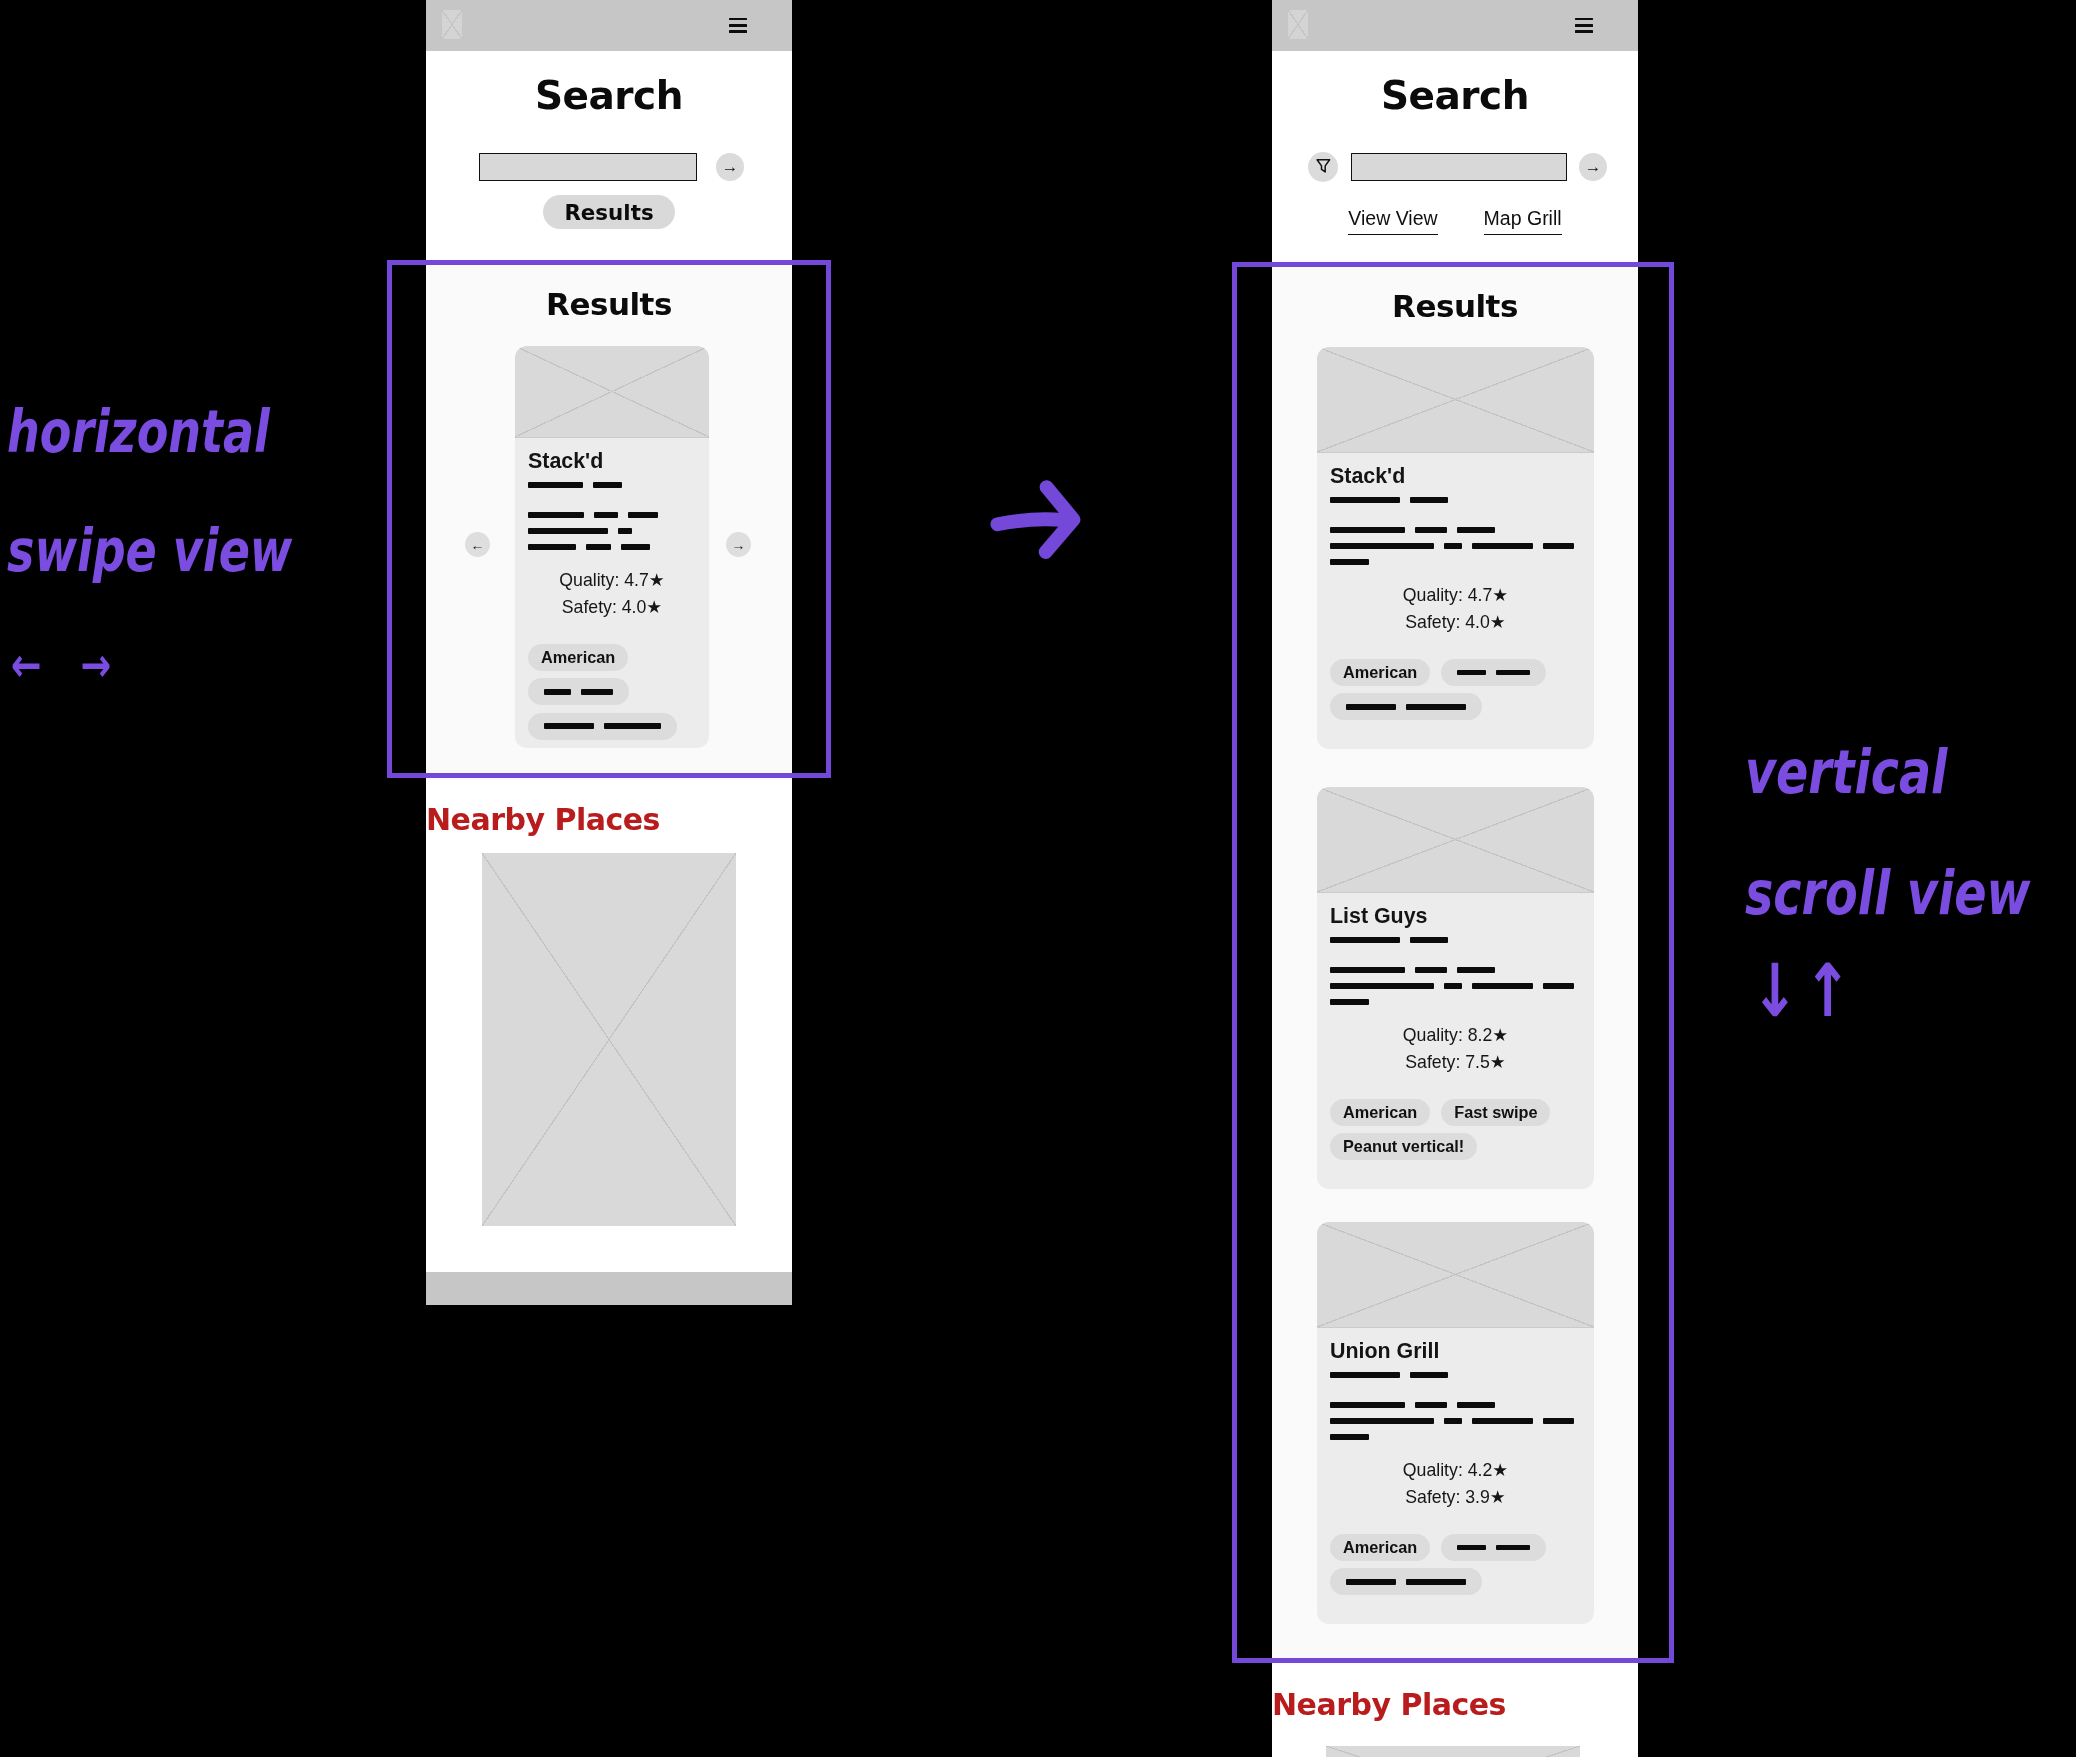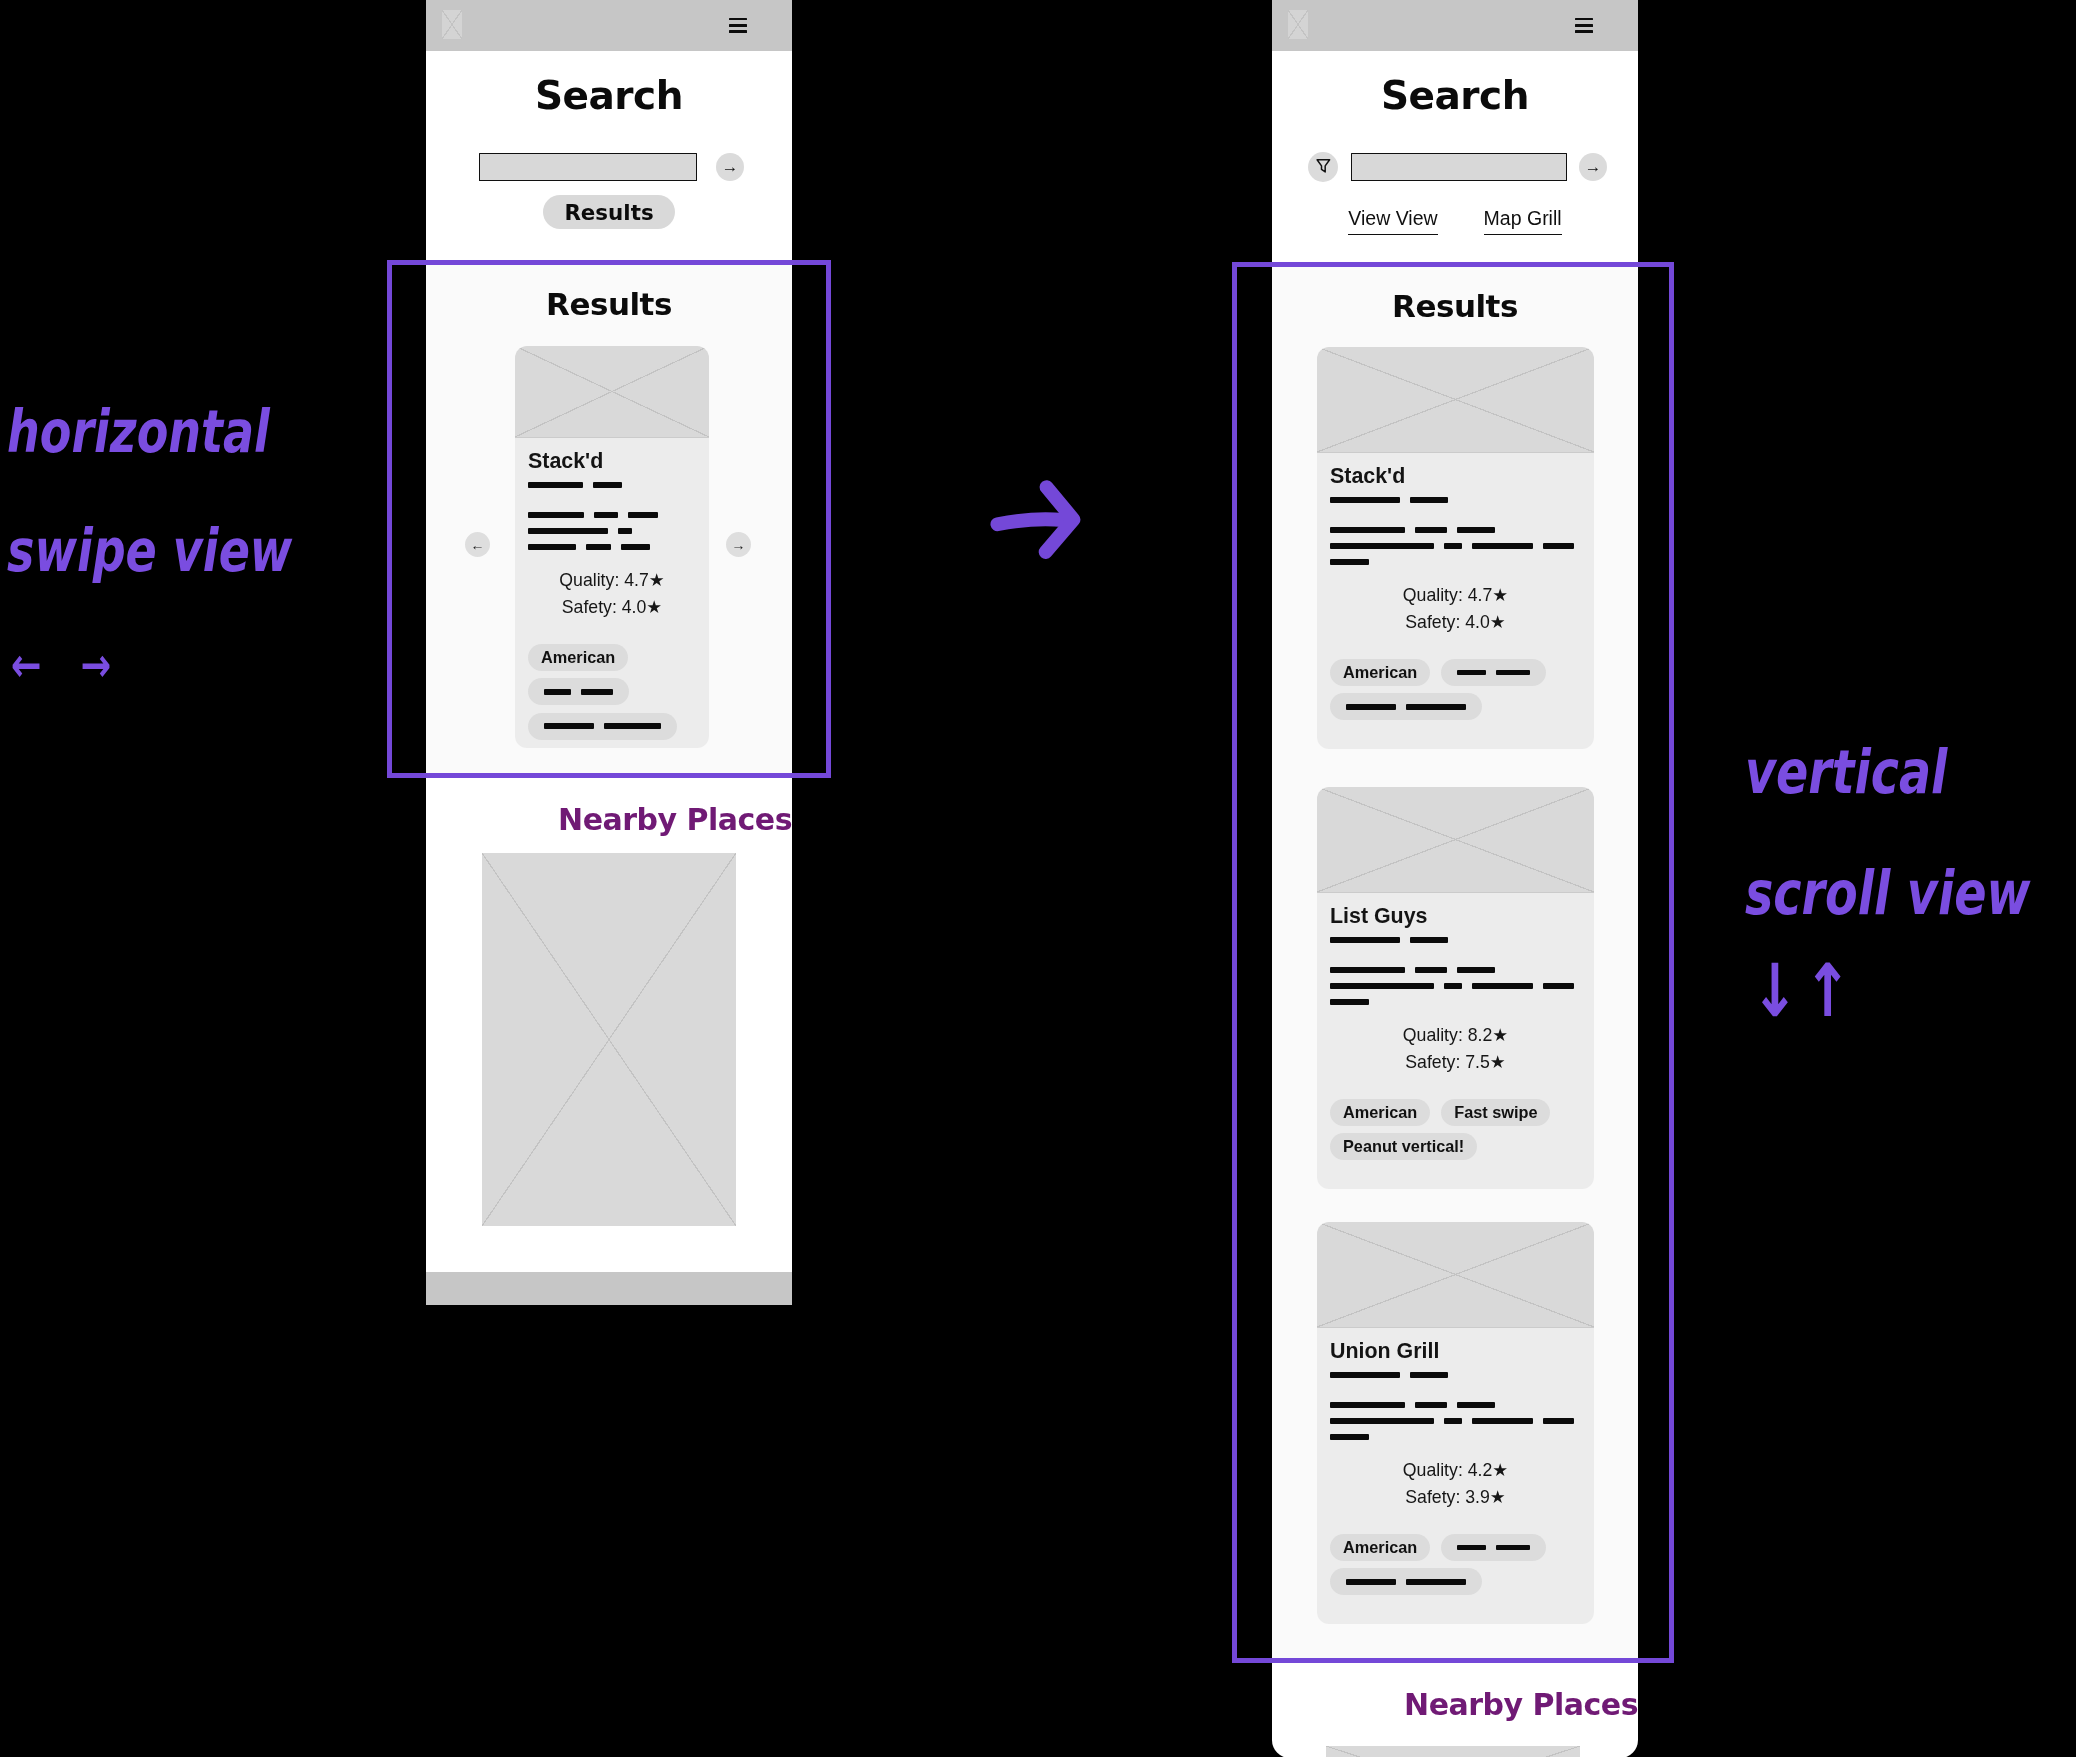--- a/index.html
+++ b/index.html
@@ -1,21 +1,21 @@
 <!DOCTYPE html>
 <html style="font-size:7.4px"><head>
 <meta charset="utf-8">
 <title>Wireframe Flow</title>
 <style>
   html,body{margin:0;padding:0;background:#000;}
   #canvas{position:relative;width:2077px;height:1758px;background:#000;overflow:hidden;
           font-family:"Liberation Sans",sans-serif;color:#111;}
 
   
-  .phone{position:absolute;top:0;background:#fff;border-radius:18px;}
+  .phone{position:absolute;top:0;background:#fff;}
   #phone-left{left:426px;width:366px;height:1304px;}
   #phone-right{left:1272px;width:366px;height:1758px;}
 
   .topbar{position:absolute;left:0;top:0;width:100%;height:51px;background:#c6c6c6;}
   .xfill{background-image:
     linear-gradient(to top right, rgba(0,0,0,0) calc(50% - 0.6px), #c3c3c3 calc(50% - 0.6px), #c3c3c3 calc(50% + 0.6px), rgba(0,0,0,0) calc(50% + 0.6px)),
     linear-gradient(to bottom right, rgba(0,0,0,0) calc(50% - 0.6px), #c3c3c3 calc(50% - 0.6px), #c3c3c3 calc(50% + 0.6px), rgba(0,0,0,0) calc(50% + 0.6px));}
   .ph-img{position:absolute;left:16px;top:9.8px;width:20px;height:29px;background-color:#d4d4d4;}
   .hamburger{position:absolute;right:45px;top:17.7px;width:17.7px;display:flex;flex-direction:column;gap:3.3px;cursor:pointer;background:none;border:none;padding:0;}
   .hamburger i{display:block;height:2.8px;background:#0d0d0d;border-radius:0.5px;}
@@ -66,22 +66,22 @@
   .tag-row{display:flex;gap:11px;}
   .tag{height:27px;border-radius:13.5px;background:#dcdcdc;display:flex;align-items:center;padding:0 13px;
     font-weight:bold;font-size:16.3px;color:#111;flex:none;}
   .tag-skel{gap:10.2px;padding:0 16px;}
   .tag-skel .bar{height:5.6px;}
 
   .carousel-btn{position:absolute;width:25px;height:25px;border-radius:50%;background:#dedede;border:none;
     display:flex;align-items:center;justify-content:center;font-size:14px;color:#222;cursor:pointer;padding:0;}
   #left-prev{left:39px;top:272px;} #left-next{left:300px;top:272px;}
 
-  .nearby-title{position:absolute;left:0;width:100%;text-align:right;
-    font-family:"DejaVu Sans",sans-serif;font-weight:bold;font-size:30px;letter-spacing:-0.5px;color:#701a75;}
+  .nearby-title{position:absolute;left:0;width:100%;text-align:left;
+    font-family:"DejaVu Sans",sans-serif;font-weight:bold;font-size:30px;letter-spacing:-0.5px;color:#b91c1c;}
   #phone-left  .nearby-title{top:802px;}
   #phone-right .nearby-title{top:1687px;}
   .big-img{position:absolute;left:56px;top:853px;width:254px;height:373px;background-color:#d9d9d9;}
   .bottom-bar{position:absolute;left:0;top:1272px;width:100%;height:33px;background:#c6c6c6;}
   #right-bottom-img{position:absolute;left:54px;top:1746px;width:254px;height:84px;background-color:#d9d9d9;}
 
   
   .p-box{position:absolute;border:5.1px solid #7448d8;box-sizing:border-box;z-index:5;}
   #box-left{left:387px;top:260px;width:444px;height:518px;}
   #box-right{left:1232px;top:262px;width:442px;height:1401px;}

